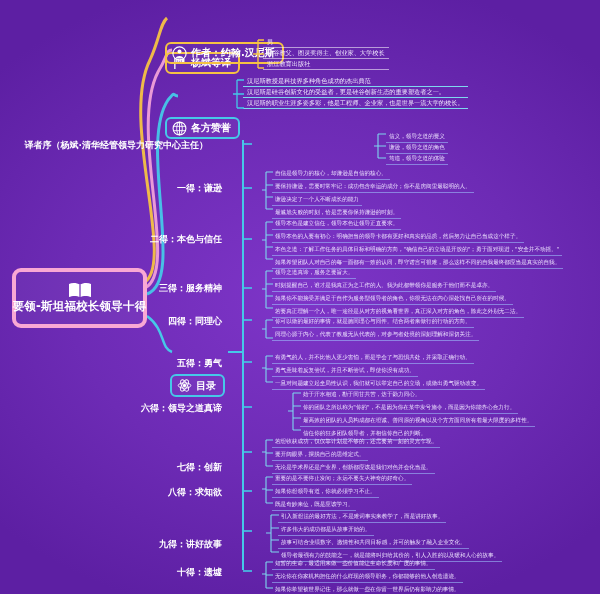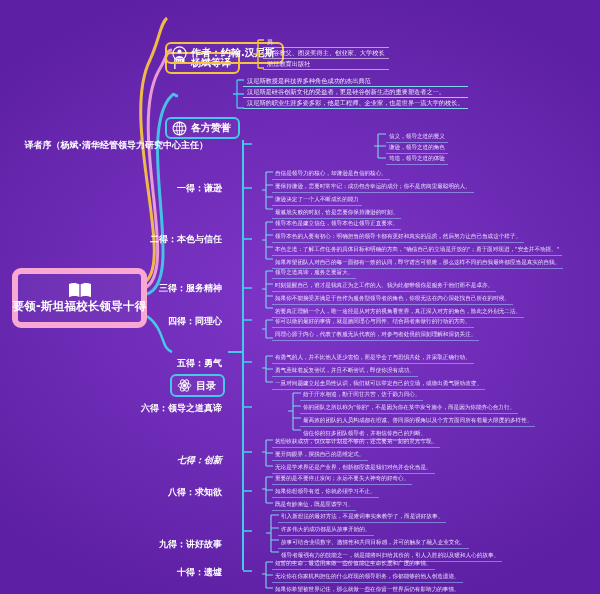--- a/index.html
+++ b/index.html
@@ -15,21 +15,21 @@
     background:
       radial-gradient(ellipse 70% 55% at 50% 50%, #7e35c8 0%, #6d2bb5 55%, #5d1fa3 100%);
   }
   svg#wires { position:absolute; inset:0; width:600px; height:594px; pointer-events:none; }
 
   .node { position:absolute; white-space:nowrap; }
 
   
   .root {
     left:12px; top:268px; width:135px; height:60px;
-    border:6px solid #f9a8d4; border-radius:9px;
+    border:4px solid #f9a8d4; border-radius:9px;
     background:rgba(255,255,255,0.04);
     display:flex; flex-direction:column; align-items:center; justify-content:center;
     gap:0;
   }
   .root .ic { width:26px; height:17px; }
   .root .lbl { font-size:11.5px; font-weight:bold; letter-spacing:.2px; }
 
   
   .topbox {
     border:2px solid #f5c243; border-radius:6px;
@@ -183,21 +183,21 @@
 <div class="node dehead" style="left:240px; top:315px; width:0;">
   <div style="position:absolute; right:18px; top:0; white-space:nowrap;padding-left:45px;">四得：同理心</div>
 </div>
 <div class="node dehead" style="left:240px; top:357px; width:0;">
   <div style="position:absolute; right:18px; top:0; white-space:nowrap;">五得：勇气</div>
 </div>
 <div class="node dehead" style="left:240px; top:402px; width:0;">
   <div style="position:absolute; right:18px; top:0; white-space:nowrap;">六得：领导之道真谛</div>
 </div>
 <div class="node dehead" style="left:240px; top:447px; width:0;">
-  <div style="position:absolute; right:18px; top:7px; white-space:nowrap;font-style:italic;">七得：创新</div>
+  <div style="position:absolute; right:18px; top:14px; white-space:nowrap;">七得：创新</div>
 </div>
 <div class="node dehead" style="left:240px; top:486px; width:0;">
   <div style="position:absolute; right:18px; top:0; white-space:nowrap;">八得：求知欲</div>
 </div>
 <div class="node dehead" style="left:240px; top:526px; width:0;">
   <div style="position:absolute; right:18px; top:0; white-space:nowrap;margin-top:12px;">九得：讲好故事</div>
 </div>
 <div class="node dehead" style="left:240px; top:566px; width:0;">
   <div style="position:absolute; right:18px; top:0; white-space:nowrap;">十得：遗墟</div>
 </div>

